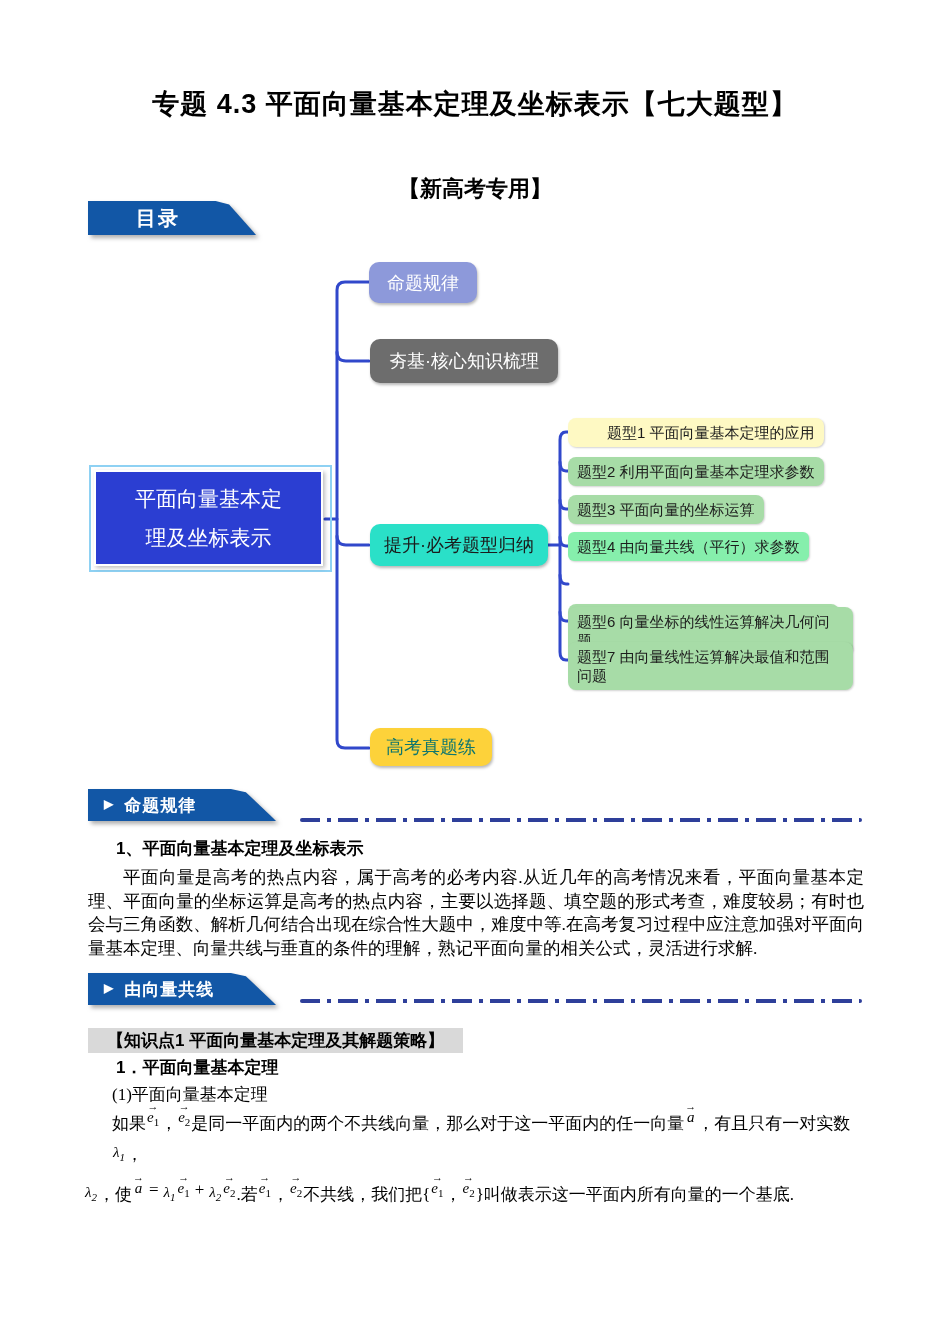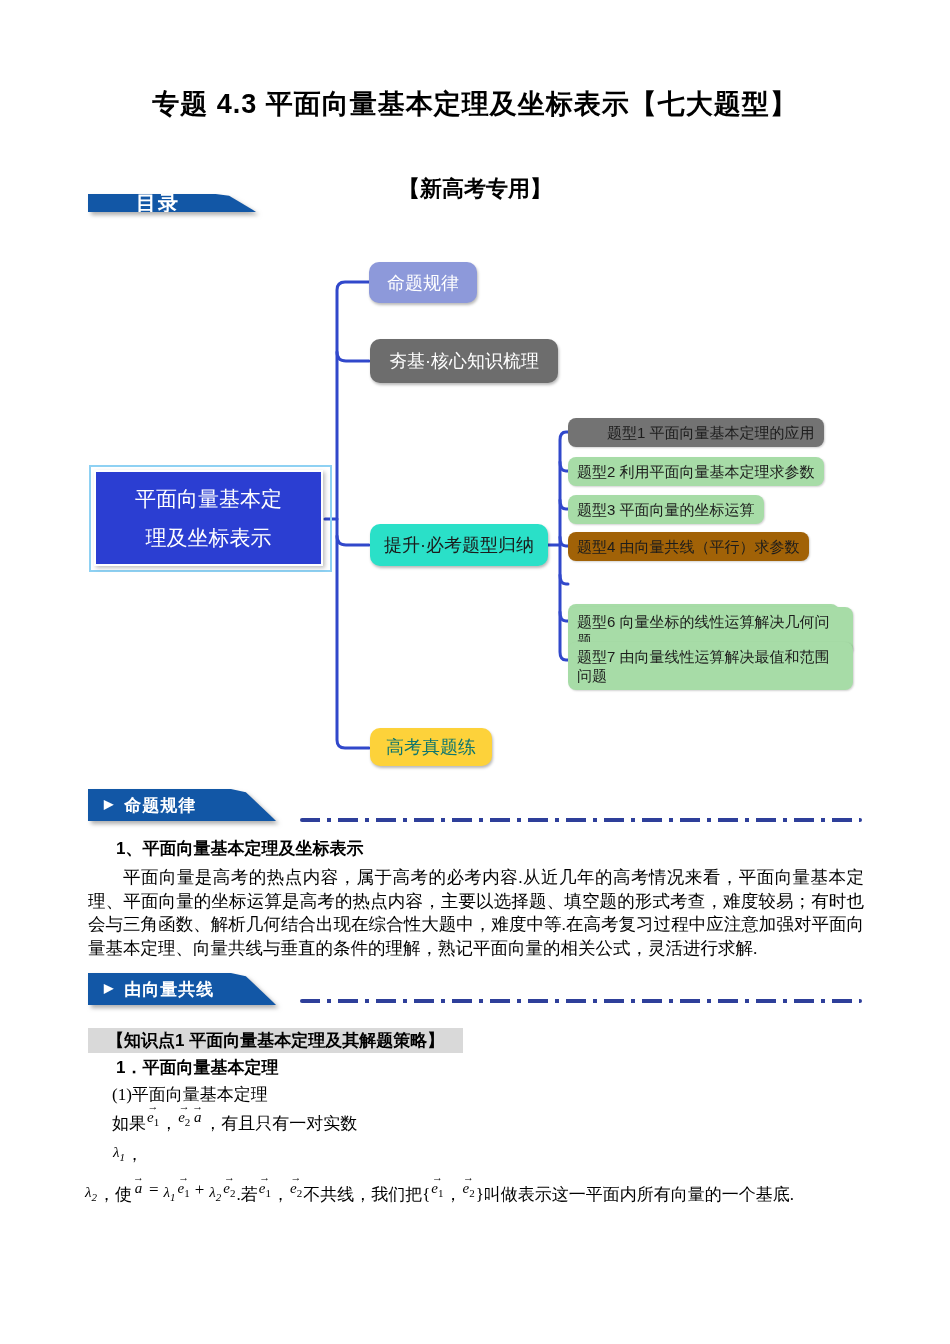--- a/index.html
+++ b/index.html
@@ -20,21 +20,21 @@
     font-family:"Liberation Sans",sans-serif;font-weight:bold;font-size:22px;color:#000;
   }
 
   
   .banner-wrap{filter:drop-shadow(3px 3px 2px rgba(110,110,110,.55));}
   .banner{
     height:100%;display:flex;align-items:center;
     clip-path:polygon(0 0,76% 0,84% 10%,98% 88%,100% 100%,0 100%);
     color:#fff;font-family:"Liberation Sans",sans-serif;font-weight:bold;
   }
-  .toc-wrap{left:88px;top:194px;width:168px;height:18px;}
+  .toc-wrap{left:88px;top:201px;width:168px;height:34px;}
   .toc-banner{justify-content:center;padding-right:28px;font-size:20px;letter-spacing:2px;}
   .sec-wrap{left:88px;top:789px;width:188px;height:32px;}
   .sec-wrap2{left:88px;top:973px;width:188px;height:32px;}
   .sec-banner{font-size:17px;letter-spacing:1px;padding-left:16px;}
   .play-icon{font-size:12px;margin-right:10px;line-height:1;transform:translateY(-1px);}
 
   
   .dashdot{
     height:4px;border-radius:2px;
     background:repeating-linear-gradient(to right,
@@ -145,24 +145,24 @@
 <div class="abs root-node" style="background-color: rgb(43, 62, 210); gap: 7px;">
   <span>平面向量基本定</span>
   <span>理及坐标表示</span>
 </div>
 
 <div class="bnode b1" style="background-color: rgb(141, 153, 218); color: rgb(255, 255, 255);">命题规律</div>
 <div class="bnode b2" style="background-color: rgb(109, 109, 109); color: rgb(255, 255, 255);">夯基·核心知识梳理</div>
 <div class="bnode b3" style="background-color: rgb(42, 224, 200); color: rgb(27, 27, 27);">提升·必考题型归纳</div>
 <div class="bnode b4" style="background-color: rgb(253, 210, 58); color: #0f766e;">高考真题练</div>
 
-<div class="tnode t1" style="background-color: #737373; padding-left: 39px;">题型1 平面向量基本定理的应用</div>
+<div class="tnode t1" style="background-color: #fef9c3; padding-left: 39px;">题型1 平面向量基本定理的应用</div>
 <div class="tnode t2" style="background-color: rgb(167, 220, 167);">题型2 利用平面向量基本定理求参数</div>
 <div class="tnode t3" style="background-color: rgb(167, 220, 167);">题型3 平面向量的坐标运算</div>
-<div class="tnode t4" style="background-color: #a16207;">题型4 由向量共线（平行）求参数</div>
+<div class="tnode t4" style="background-color: #86efac; border-radius: 6px;">题型4 由向量共线（平行）求参数</div>
 <div class="tnode t5" style="background-color: rgb(167, 220, 167);">题型5 利用向量共线求向量或点的坐标</div>
 <div class="tnode t6" style="background-color: rgb(167, 220, 167);">题型6 向量坐标的线性运算解决几何问题</div>
 <div class="tnode t7" style="background-color: rgb(167, 220, 167);">题型7  由向量线性运算解决最值和范围问题</div>
 
 <div class="abs banner-wrap sec-wrap">
   <div class="banner sec-banner" style="background-color: rgb(18, 87, 166);">
     <span class="play-icon">▶</span>
     <span>命题规律</span>
   </div>
 </div>
@@ -177,21 +177,21 @@
     <span>由向量共线</span>
   </div>
 </div>
 <div class="abs dashdot dd2"></div>
 
 <div class="abs kp-title" style="background-color: rgb(217, 217, 217);">【知识点1 平面向量基本定理及其解题策略】</div>
 <div class="abs kp-sub">1．平面向量基本定理</div>
 <div class="abs kp-item">(1)平面向量基本定理</div>
 
 <div class="abs math-line ml1">
-  <span>如果</span><span class="vec"><span class="ar">→</span><span class="bd"><i>e</i><sub>1</sub></span></span><span>，</span><span class="vec"><span class="ar">→</span><span class="bd"><i>e</i><sub>2</sub></span></span><span class="vec"><span class="ar">→</span><span class="bd"><i>a</i></span></span><span>，有且只有一对实数</span>
+  <span>如果</span><span class="vec"><span class="ar">→</span><span class="bd"><i>e</i><sub>1</sub></span></span><span>，</span><span class="vec"><span class="ar">→</span><span class="bd"><i>e</i><sub>2</sub></span></span><span>是同一平面内的两个不共线向量，那么对于这一平面内的任一向量</span><span class="vec"><span class="ar">→</span><span class="bd"><i>a</i></span></span><span>，有且只有一对实数</span>
 </div>
 
 <div class="abs math-line ml2">
   <span class="lam"><i>λ</i><sub>1</sub></span><span>，</span>
 </div>
 
 <div class="abs math-line ml3">
   <span class="lam"><i>λ</i><sub>2</sub></span><span>，使</span><span class="vec"><span class="ar">→</span><span class="bd"><i>a</i></span></span><span class="op">=</span><span class="lam"><i>λ</i><sub>1</sub></span><span class="vec"><span class="ar">→</span><span class="bd"><i>e</i><sub>1</sub></span></span><span class="op">+</span><span class="lam"><i>λ</i><sub>2</sub></span><span class="vec"><span class="ar">→</span><span class="bd"><i>e</i><sub>2</sub></span></span><span>.若</span><span class="vec"><span class="ar">→</span><span class="bd"><i>e</i><sub>1</sub></span></span><span>，</span><span class="vec"><span class="ar">→</span><span class="bd"><i>e</i><sub>2</sub></span></span><span>不共线，我们把{</span><span class="vec"><span class="ar">→</span><span class="bd"><i>e</i><sub>1</sub></span></span><span>，</span><span class="vec"><span class="ar">→</span><span class="bd"><i>e</i><sub>2</sub></span></span><span>}叫做表示这一平面内所有向量的一个基底.</span>
 </div>
 

